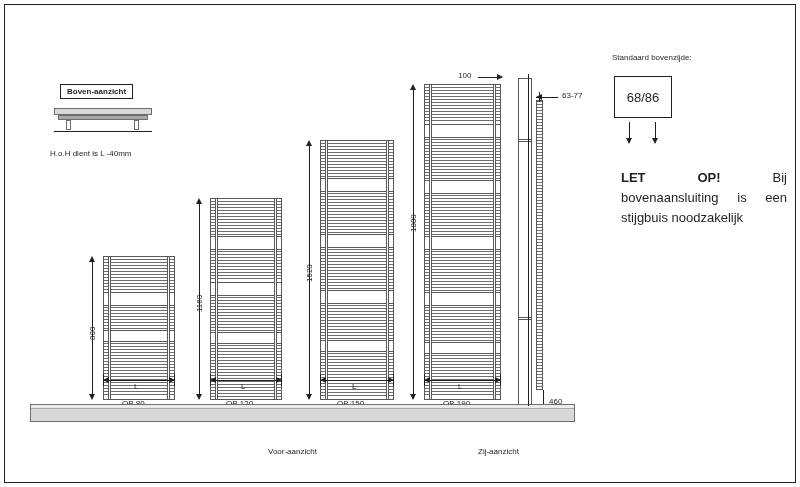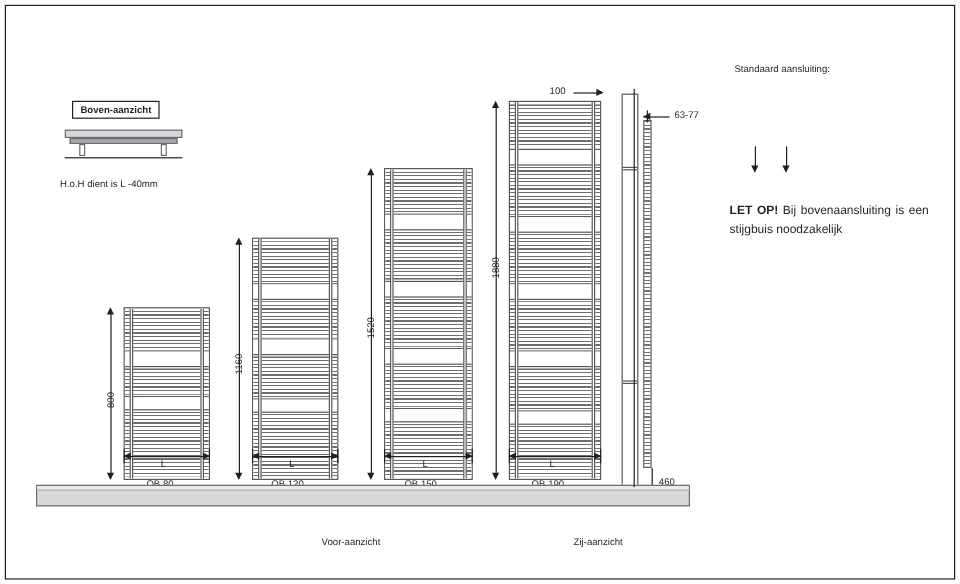--- a/index.html
+++ b/index.html
@@ -191,24 +191,25 @@
     box-sizing: border-box;
     display: flex;
     align-items: center;
     justify-content: center;
     font-size: 13px;
     color: #231f20;
     background: #ffffff;
   }
   .para {
     position: absolute;
-    font-size: 10px;
+    font-size: 13px;
     color: #231f20;
     line-height: 1.55;
     text-align: justify;
+    margin-left: 13px;
   }
   .para b { font-weight: bold; }
 </style>
 </head>
 <body>
 
 <div id="page">
   <div class="frame"></div>
 
   <div class="topview-box" style="left:60px; top:84px;">Boven-aanzicht</div>
@@ -368,22 +369,25 @@
   <div class="lbl" style="left:549px; top:398px;">460</div>
 
   <div class="plinth" style="left:30px; top:404px; width:545px; height:18px;">
     <div class="top"></div>
   </div>
   <div class="dimv" style="left:528px; top:74px; height:332px;"></div>
 
   <div class="lbl" style="left:268px; top:448px;">Voor-aanzicht</div>
   <div class="lbl" style="left:478px; top:448px;">Zij-aanzicht</div>
 
-  <div class="lbl" style="left:612px; top:54px;">Standaard aansluiting:</div>
-
+  <div class="lbl" style="left:612px; top:54px;">Standaard bovenzijde:</div>
+
+  <div class="conn-box" style="left:614px; top:76px; width:58px; height:42px;">
+    <span>68/86</span>
+  </div>
   <div class="dimv" style="left:629px; top:122px; height:18px;"></div>
   <div class="arrowD" style="left:626px; top:138px;"></div>
   <div class="dimv" style="left:655px; top:122px; height:18px;"></div>
   <div class="arrowD" style="left:652px; top:138px;"></div>
 
   <div class="para" style="left:608px; top:168px; width:166px;">
     <b>LET OP!</b><span> Bij bovenaansluiting is een stijgbuis noodzakelijk</span>
   </div>
 
 </div>

